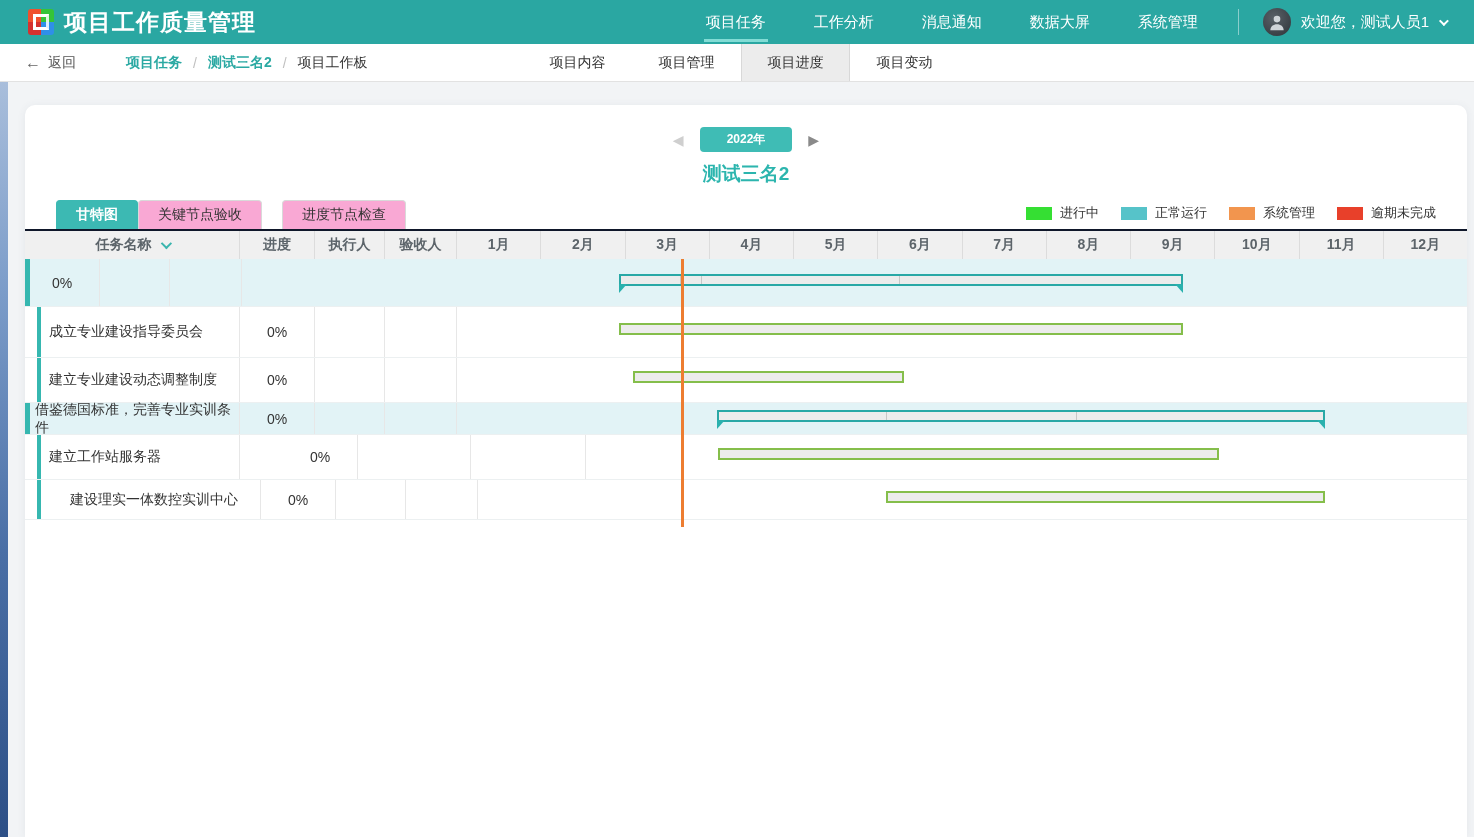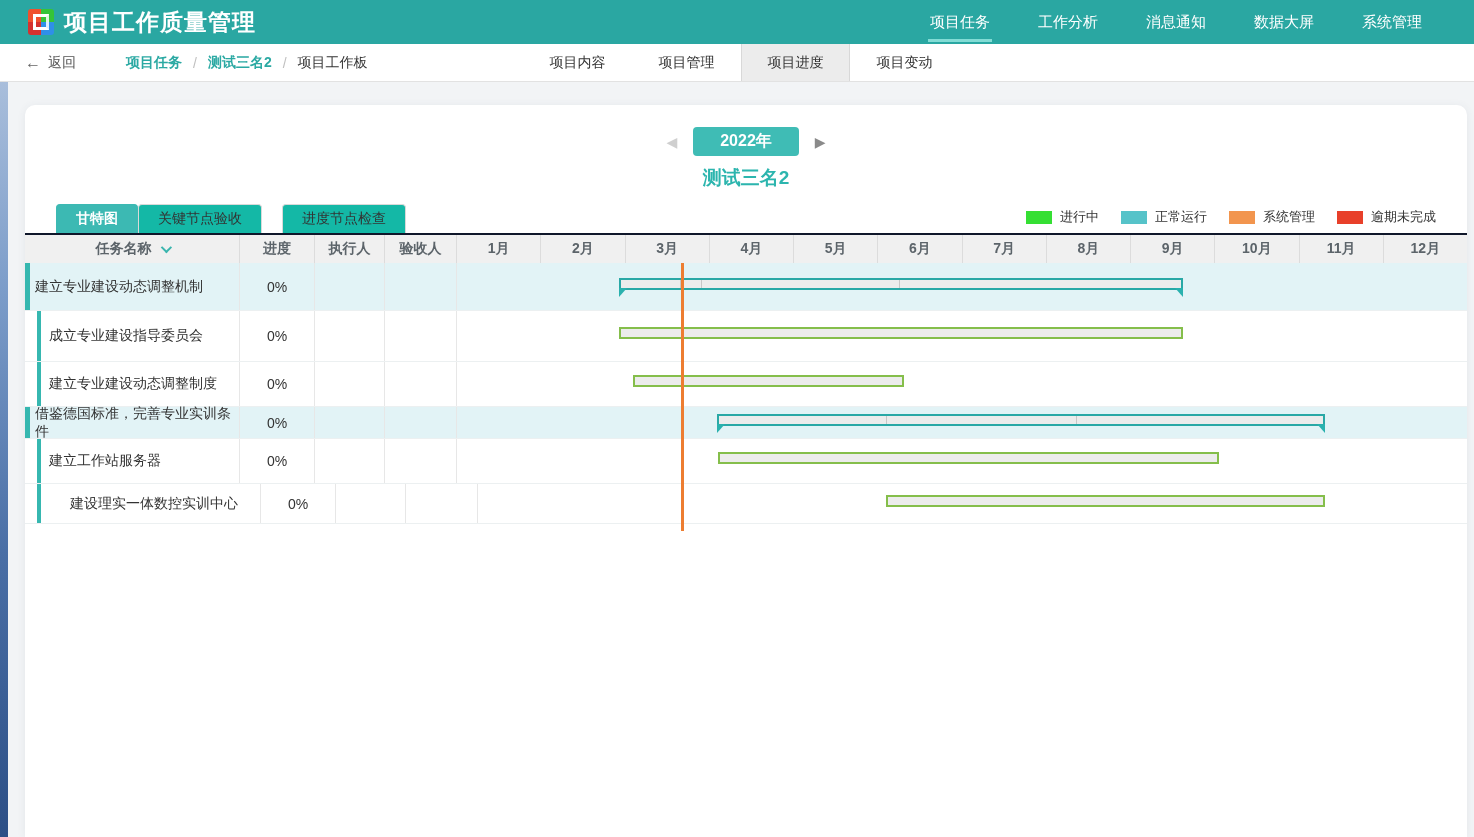--- a/index.html
+++ b/index.html
@@ -34,25 +34,25 @@
 
   
   .main { position:relative; height:755px; background:#f2f4f6; }
   .bg-strip { position:absolute; left:0; top:0; bottom:0; width:8px;
     background:linear-gradient(180deg,#a9bedb 0%,#7b9cc9 28%,#4a6fa6 62%,#2c4f86 100%); }
   .card { position:absolute; left:25px; right:7px; top:23px; bottom:0; background:#fff; border-radius:10px 10px 0 0; box-shadow:0 1px 8px rgba(60,80,100,.08); }
 
   .yearbar { display:flex; align-items:center; justify-content:center; gap:16px; padding-top:22px; }
   .yr-arrow { font-size:14px; color:#8a8a8a; cursor:pointer; line-height:1; }
   .yr-arrow.prev { color:#cfcfcf; }
-  .yr-btn { background:#3fbcb5; color:#fff; font-size:16px; font-weight:bold; padding:4px 27px; border-radius:4px; cursor:pointer; }
+  .yr-btn { background:#3fbcb5; color:#fff; font-size:12px; font-weight:bold; padding:4px 27px; border-radius:4px; cursor:pointer; }
   .proj-title { text-align:center; color:#2cb5ae; font-size:19px; font-weight:bold; margin-top:9px; }
 
   .tabsrow { display:flex; align-items:flex-end; margin-top:13px; padding:0 31px; }
-  .vtab { height:29px; min-width:80px; padding:0 19px; display:flex; align-items:center; justify-content:center; font-size:14px; color:#333; background:#14b8a6; border:1px solid #d9d9d9; border-bottom:none; border-radius:4px 4px 0 0; cursor:pointer; }
+  .vtab { height:29px; min-width:80px; padding:0 19px; display:flex; align-items:center; justify-content:center; font-size:14px; color:#333; background:#f9a8d4; border:1px solid #d9d9d9; border-bottom:none; border-radius:4px 4px 0 0; cursor:pointer; }
   .vtab.active { background:#3cb9b3; border-color:#3cb9b3; color:#fff; font-weight:bold; }
   .vtab:nth-child(3) { margin-left:20px; }
   .legend { margin-left:auto; display:flex; align-items:center; gap:22px; padding-bottom:7px; }
   .legend-item { display:flex; align-items:center; gap:8px; font-size:13px; color:#333; }
   .legend-swatch { width:26px; height:13px; display:inline-block; }
 
   
   .gantt { border-top:2px solid #0f172a; }
   .ghead { display:flex; height:28px; background:#f0f0f0; font-size:14px; color:#5c646a; font-weight:bold; }
   .hcell { display:flex; align-items:center; justify-content:center; border-right:1px solid #dcdcdc; height:100%; }
@@ -98,20 +98,30 @@
     </span>
     <span class="app-title">项目工作质量管理</span>
   </div>
   <nav class="topnav" id="topnav">
       <div class="nav-item active">项目任务</div>
       <div class="nav-item">工作分析</div>
       <div class="nav-item">消息通知</div>
       <div class="nav-item">数据大屏</div>
       <div class="nav-item">系统管理</div>
     </nav>
+  <div class="userbox">
+    <span class="avatar">
+      <svg viewBox="0 0 24 24" width="20" height="20">
+        <circle cx="12" cy="8.5" r="4" fill="#cfd4d8"></circle>
+        <path d="M4 22c0-4.6 3.6-7.2 8-7.2s8 2.6 8 7.2z" fill="#cfd4d8"></path>
+      </svg>
+    </span>
+    <span>欢迎您，测试人员1</span>
+    <i class="caret"></i>
+  </div>
 </div>
 
 <div class="crumbbar">
   <div class="backbtn">
     <span class="arrow">←</span>
     <span>返回</span>
   </div>
   <div class="crumbs" id="crumbs">
       <span class="crumb accent">项目任务</span>
       <span class="crumb-sep">/</span>
@@ -181,21 +191,20 @@
           <div class="hcell h-month">6月</div>
           <div class="hcell h-month">7月</div>
           <div class="hcell h-month">8月</div>
           <div class="hcell h-month">9月</div>
           <div class="hcell h-month">10月</div>
           <div class="hcell h-month">11月</div>
           <div class="hcell h-month">12月</div>
         </div>
       <div class="gbody" id="gbody">
           <div class="grow group" style="height: 48px;">
-            <div class="cell c-name">建立专业建设动态调整机制</div>
             <div class="cell c-prog">0%</div>
             <div class="cell c-exec"></div>
             <div class="cell c-acc"></div>
             <div class="cell c-gantt"></div>
             <div class="bar summary" style="left: 594.442px; width: 563.283px;">
               <i class="bar-divider" style="left: 58.075px;"></i>
               <i class="bar-divider" style="left: 79.9583px;"></i>
               <i class="bar-divider" style="left: 277.75px;"></i>
               <i class="tri l"></i>
               <i class="tri r"></i>
@@ -223,21 +232,21 @@
             <div class="cell c-exec"></div>
             <div class="cell c-acc"></div>
             <div class="cell c-gantt"></div>
             <div class="bar summary" style="left: 692.075px; width: 607.892px;">
               <i class="bar-divider" style="left: 166.65px;"></i>
               <i class="bar-divider" style="left: 356.867px;"></i>
               <i class="tri l"></i>
               <i class="tri r"></i>
             </div>
           </div>
-          <div class="grow sub" style="height: 45px;">
+          <div class="grow sub" style="height: 45px; gap: 43px;">
             <div class="cell c-name">建立工作站服务器</div>
             <div class="cell c-prog">0%</div>
             <div class="cell c-exec"></div>
             <div class="cell c-acc"></div>
             <div class="cell c-gantt"></div>
             <div class="bar task" style="left: 692.917px; width: 501px;"></div>
           </div>
           <div class="grow sub" style="height: 40px; padding-left: 21px;">
             <div class="cell c-name">建设理实一体数控实训中心</div>
             <div class="cell c-prog">0%</div>

